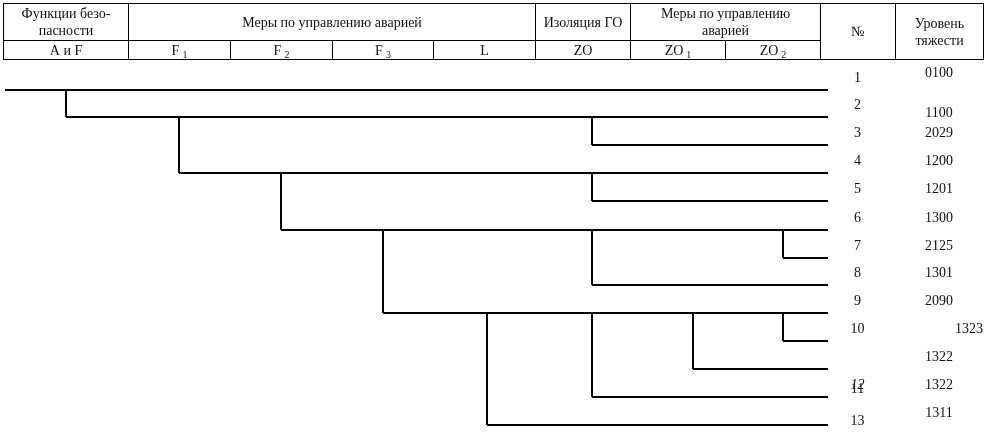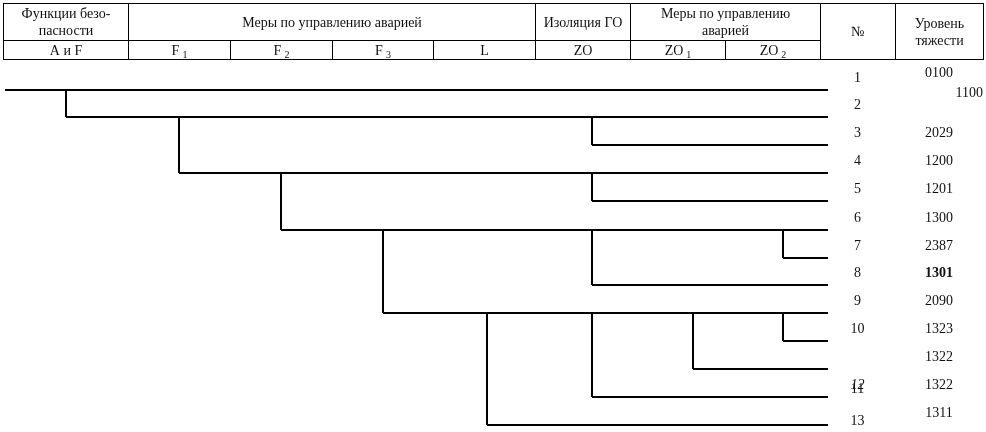--- a/index.html
+++ b/index.html
@@ -126,37 +126,37 @@
       <line x1="592" y1="397" x2="828" y2="397"></line>
       <line x1="592" y1="313" x2="592" y2="397"></line>
       <line x1="487" y1="425" x2="828" y2="425"></line>
       <line x1="487" y1="313" x2="487" y2="425"></line>
     </svg>
 
   <div id="labels">
       <div class="lbl num" style="top: 69px;">1</div>
       <div class="lbl code" style="top: 64px;">0100</div>
       <div class="lbl num" style="top: 96px;">2</div>
-      <div class="lbl code" style="top: 84px; text-align: right;">1100</div>
+      <div class="lbl code" style="top: 104px;">1100</div>
       <div class="lbl num" style="top: 124px;">3</div>
       <div class="lbl code" style="top: 124px;">2029</div>
       <div class="lbl num" style="top: 152px;">4</div>
       <div class="lbl code" style="top: 152px;">1200</div>
       <div class="lbl num" style="top: 180px;">5</div>
       <div class="lbl code" style="top: 180px;">1201</div>
       <div class="lbl num" style="top: 209px;">6</div>
       <div class="lbl code" style="top: 209px;">1300</div>
       <div class="lbl num" style="top: 237px;">7</div>
-      <div class="lbl code" style="top: 237px;">2387</div>
+      <div class="lbl code" style="top: 237px;">2125</div>
       <div class="lbl num" style="top: 264px;">8</div>
-      <div class="lbl code" style="top: 264px; font-weight: bold;">1301</div>
+      <div class="lbl code" style="top: 264px;">1301</div>
       <div class="lbl num" style="top: 292px;">9</div>
       <div class="lbl code" style="top: 292px;">2090</div>
       <div class="lbl num" style="top: 320px;">10</div>
-      <div class="lbl code" style="top: 320px;">1323</div>
+      <div class="lbl code" style="top: 320px; text-align: right;">1323</div>
       <div class="lbl num" style="top: 340px; margin-top: 40px;">11</div>
       <div class="lbl code" style="top: 348px;">1322</div>
       <div class="lbl num" style="top: 376px; font-style: italic;">12</div>
       <div class="lbl code" style="top: 376px;">1322</div>
       <div class="lbl num" style="top: 404px; margin-top: 8px;">13</div>
       <div class="lbl code" style="top: 404px;">1311</div>
     </div>
 
 </div>
 

